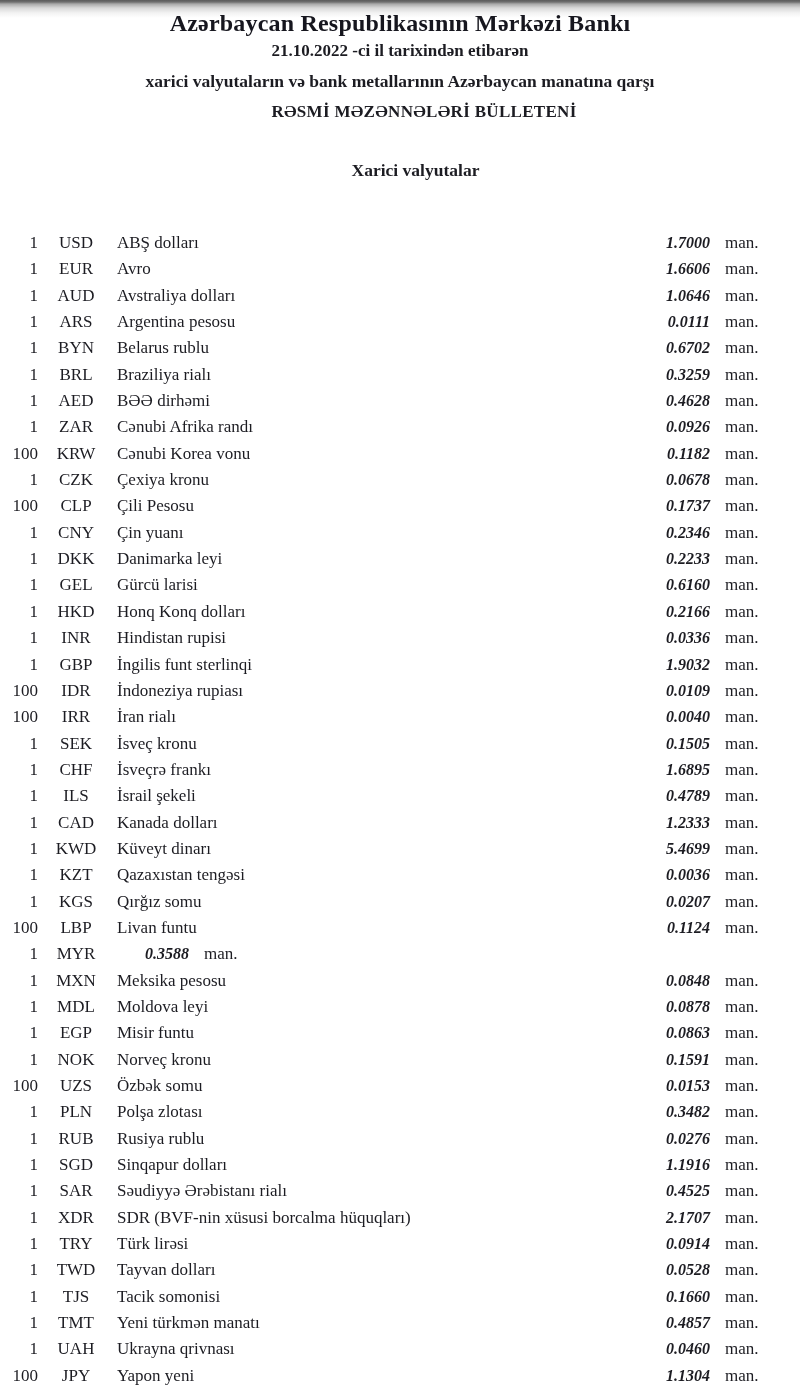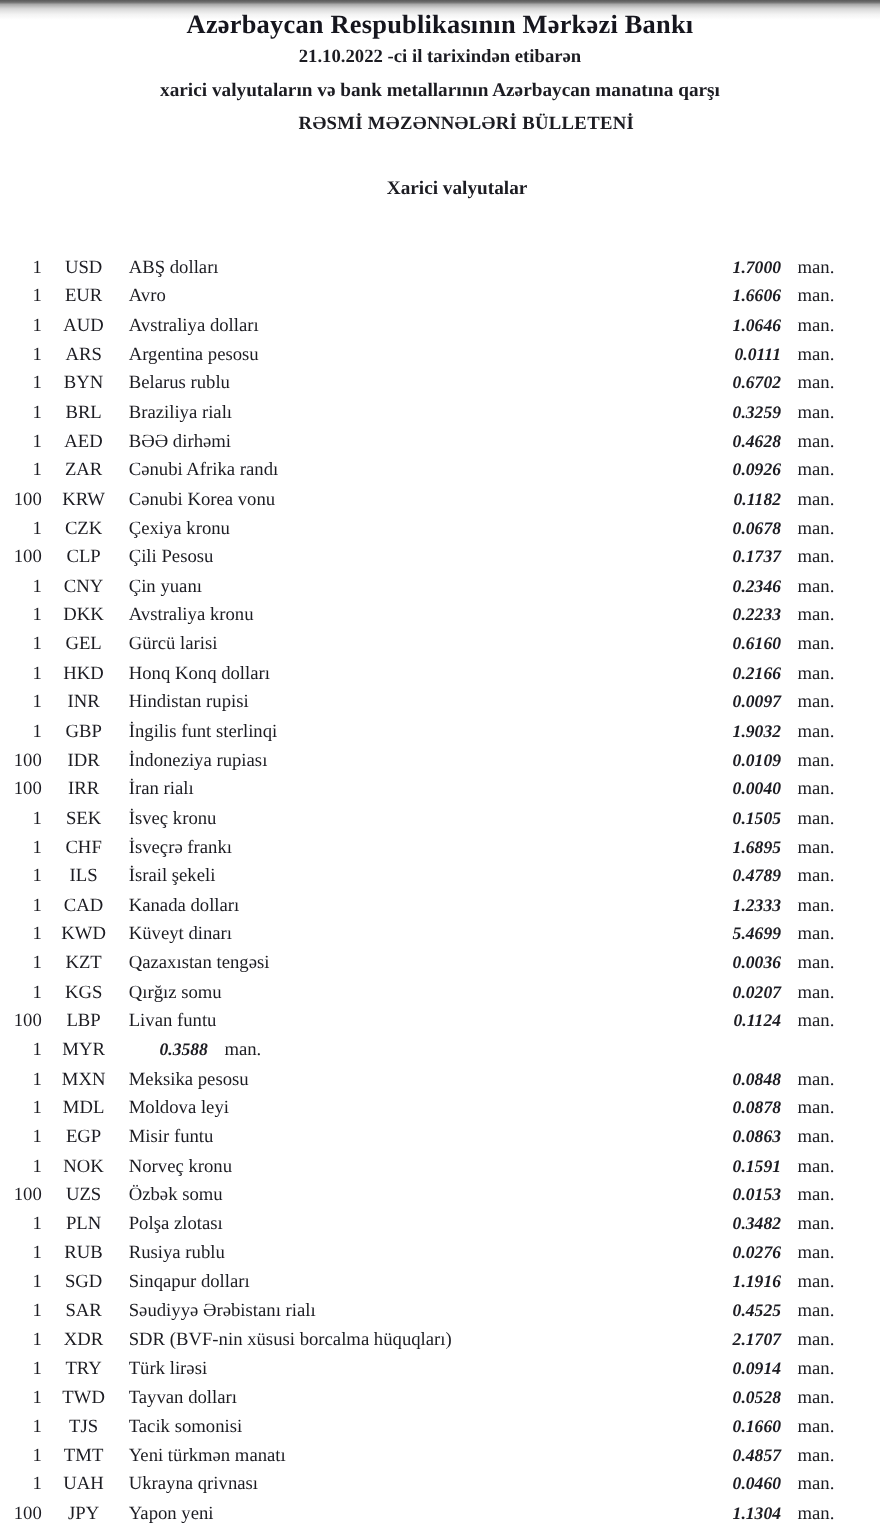--- a/index.html
+++ b/index.html
@@ -183,21 +183,21 @@
       <div class="rate-row">
       <span class="cell-qty">1</span>
       <span class="cell-code">CNY</span>
       <span class="cell-name">Çin yuanı</span>
       <span class="cell-rate">0.2346</span>
       <span class="cell-unit">man.</span>
     </div>
       <div class="rate-row">
       <span class="cell-qty">1</span>
       <span class="cell-code">DKK</span>
-      <span class="cell-name">Avstraliya kronu</span>
+      <span class="cell-name">Danimarka leyi</span>
       <span class="cell-rate">0.2233</span>
       <span class="cell-unit">man.</span>
     </div>
       <div class="rate-row">
       <span class="cell-qty">1</span>
       <span class="cell-code">GEL</span>
       <span class="cell-name">Gürcü larisi</span>
       <span class="cell-rate">0.6160</span>
       <span class="cell-unit">man.</span>
     </div>
@@ -205,21 +205,21 @@
       <span class="cell-qty">1</span>
       <span class="cell-code">HKD</span>
       <span class="cell-name">Honq Konq dolları</span>
       <span class="cell-rate">0.2166</span>
       <span class="cell-unit">man.</span>
     </div>
       <div class="rate-row">
       <span class="cell-qty">1</span>
       <span class="cell-code">INR</span>
       <span class="cell-name">Hindistan rupisi</span>
-      <span class="cell-rate">0.0097</span>
+      <span class="cell-rate">0.0336</span>
       <span class="cell-unit">man.</span>
     </div>
       <div class="rate-row">
       <span class="cell-qty">1</span>
       <span class="cell-code">GBP</span>
       <span class="cell-name">İngilis funt sterlinqi</span>
       <span class="cell-rate">1.9032</span>
       <span class="cell-unit">man.</span>
     </div>
       <div class="rate-row">

